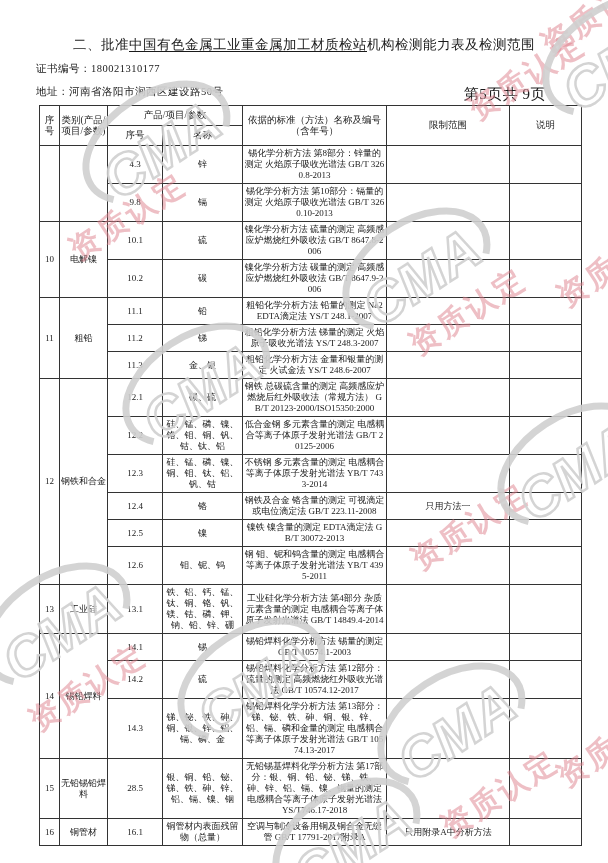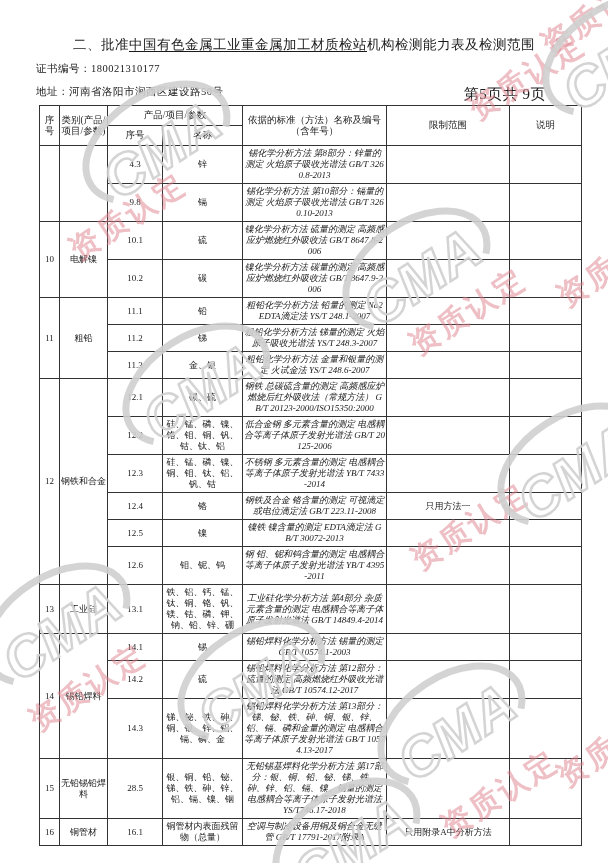--- a/index.html
+++ b/index.html
@@ -33,21 +33,21 @@
   table.cap col.c-note{width:72px;}
   table.cap{border:1.5px solid #222;}
   table.cap th, table.cap td{
     border:1px solid #333;
     font-weight:normal;text-align:center;vertical-align:middle;
     font-size:9px;line-height:11px;padding:2px 1px;
     overflow:hidden;word-break:break-all;
   }
   table.cap thead th{font-size:9.5px;padding:4px 1px;}
   tr.group-start > td{border-top:1.5px solid #222;}
-  td.std{letter-spacing:0;font-style:italic;}
+  td.std{letter-spacing:0;}
   
   .wm-layer{position:absolute;left:0;top:0;width:608px;height:863px;
     pointer-events:none;z-index:6;}
   .stamp{
     position:absolute;transform:translate(-50%,-50%) rotate(-33deg);
     font-size:30px;font-weight:bold;letter-spacing:3px;white-space:nowrap;
     color:rgba(221,128,139,0.50);
   }
   .cma{position:absolute;transform:translate(-50%,-50%) rotate(-33deg);opacity:0.9;}
 </style>

